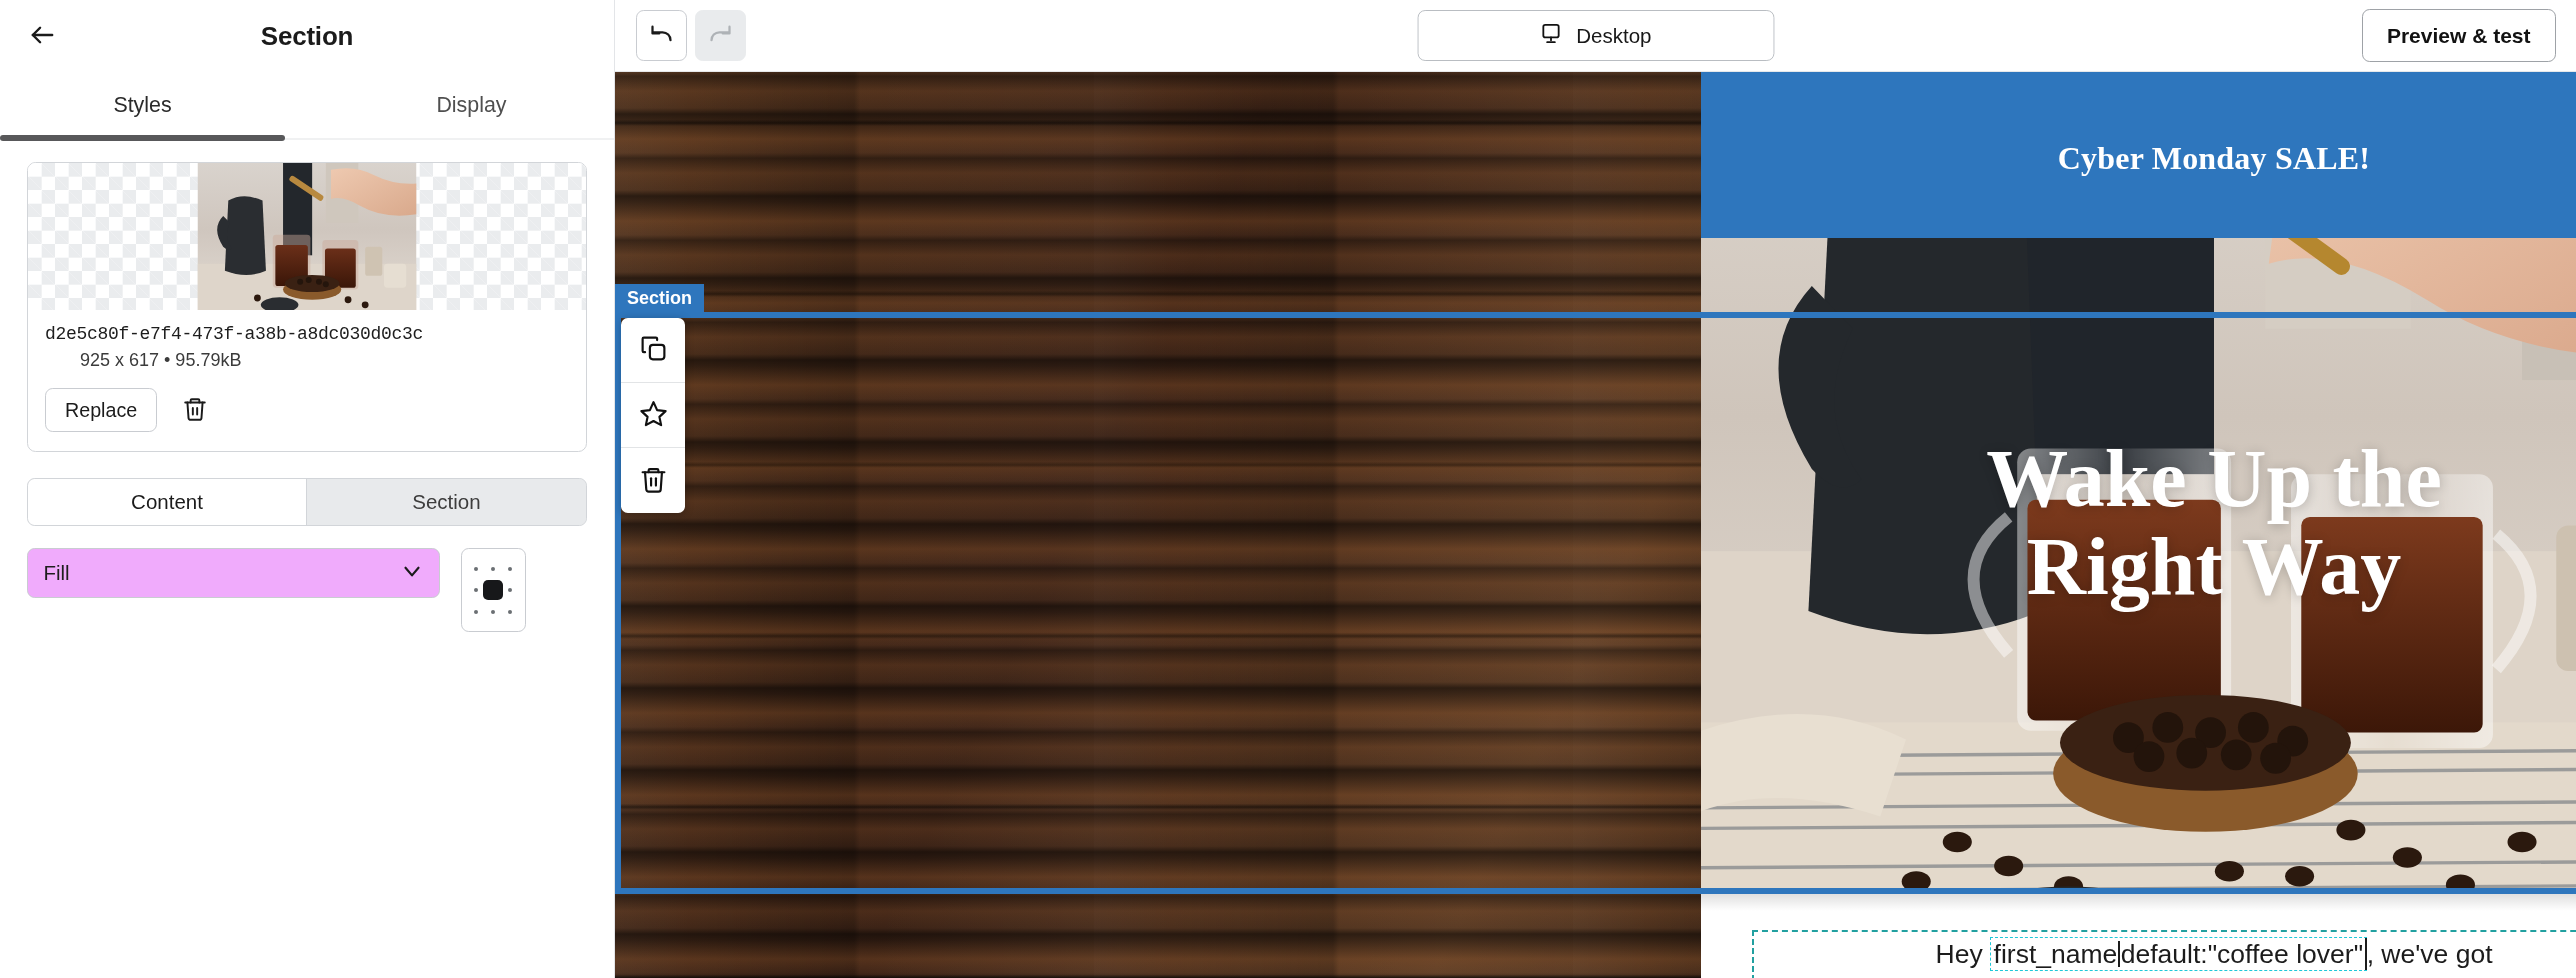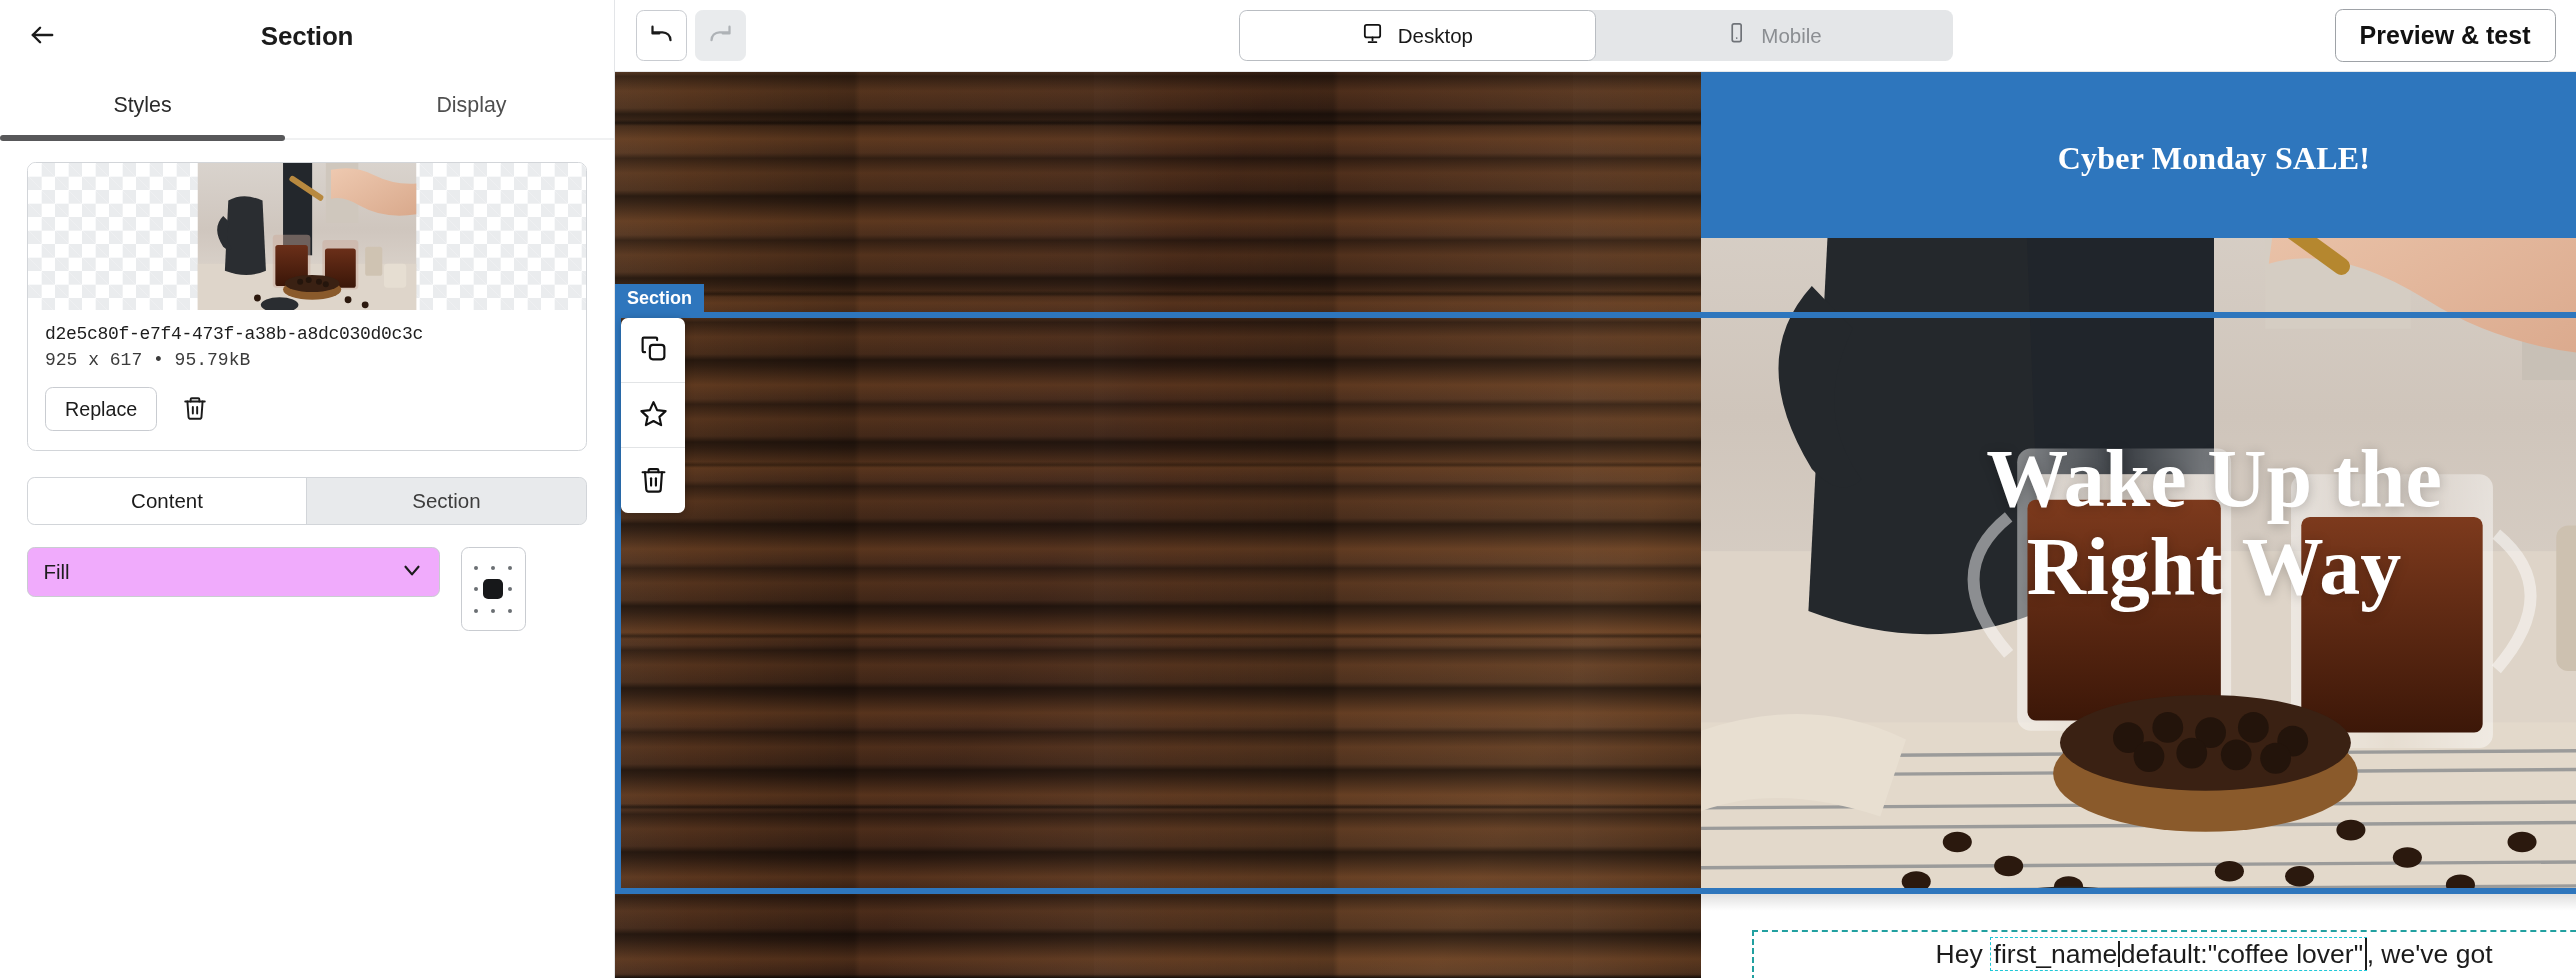--- a/index.html
+++ b/index.html
@@ -92,22 +92,22 @@
     top: 0; width: 219px; height: 147px;
     overflow: hidden;
   }
   .img-meta { padding: 13.7px 17px 0 17px; }
   .img-name {
     font-family: "Liberation Mono", monospace;
     font-size: 18px; color: #1d1d1d; letter-spacing: -0.3px;
     white-space: nowrap;
   }
   .img-dims {
-    font-family: Liberation Mono, monospace;
-    font-size: 18px; color: #3b3b3b; margin-top: 6.8px;
+    font-family: Liberation Sans, sans-serif;
+    font-size: 18px; color: #3b3b3b; margin-top: 6.8px; margin-left: 35px;
   }
   .img-actions {
     display: flex; align-items: center; gap: 19px;
     padding: 17px 17px 19px 17px;
   }
   .btn-outline {
     border: 1.7px solid #c9ccd1; border-radius: 7.7px;
     background: #fff; cursor: pointer;
     padding: 9.4px 19px; font-size: 19.7px; color: #1b1b1b;
     font-family: "Liberation Sans", sans-serif;
@@ -188,21 +188,21 @@
   .dev.active {
     background: #fff; color: #181818;
     border: 1.7px solid #b9bdc2; border-radius: 7.7px;
   }
 
   .preview-btn {
     position: absolute; right: 20.5px;
     height: 53px; padding: 0 24px;
     border: 1.7px solid #9ea2a7; border-radius: 7.7px;
     background: #fff; cursor: pointer;
-    font-size: 25px; font-weight: bold; color: #121212;
+    font-size: 21px; font-weight: bold; color: #121212;
     font-family: "Liberation Sans", sans-serif;
   }
 
   
   .canvas {
     position: absolute; left: 0; right: 0; top: 72px; bottom: 0;
     overflow: hidden;
   }
   .wood {
     position: absolute; inset: 0;
@@ -482,29 +482,20 @@
       <div class="device-switch">
         <div class="dev active">
           <span>
             <svg width="23" height="23" viewBox="0 0 24 24" fill="none" stroke="#121212" stroke-width="1.9" stroke-linecap="round" stroke-linejoin="round">
               <rect x="4" y="3" width="16" height="13" rx="2"></rect>
               <line x1="12" y1="16" x2="12" y2="19"></line>
                 <line x1="8" y1="21" x2="16" y2="21"></line>
             </svg>
           </span>
           <span>Desktop</span>
-        </div>
-        <div class="dev">
-          <span>
-            <svg width="21.4" height="21.4" viewBox="0 0 24 24" fill="none" stroke="#6f7378" stroke-width="1.9" stroke-linecap="round" stroke-linejoin="round">
-              <rect x="7" y="2" width="10" height="20" rx="2"></rect>
-              <line x1="12" y1="18" x2="12.01" y2="18"></line>
-            </svg>
-          </span>
-          <span>Mobile</span>
         </div>
       </div>
 
       <button class="preview-btn">Preview &amp; test</button>
     </div>
 
     <div class="canvas">
       <div class="wood"></div>
 
       <div class="email-body">

